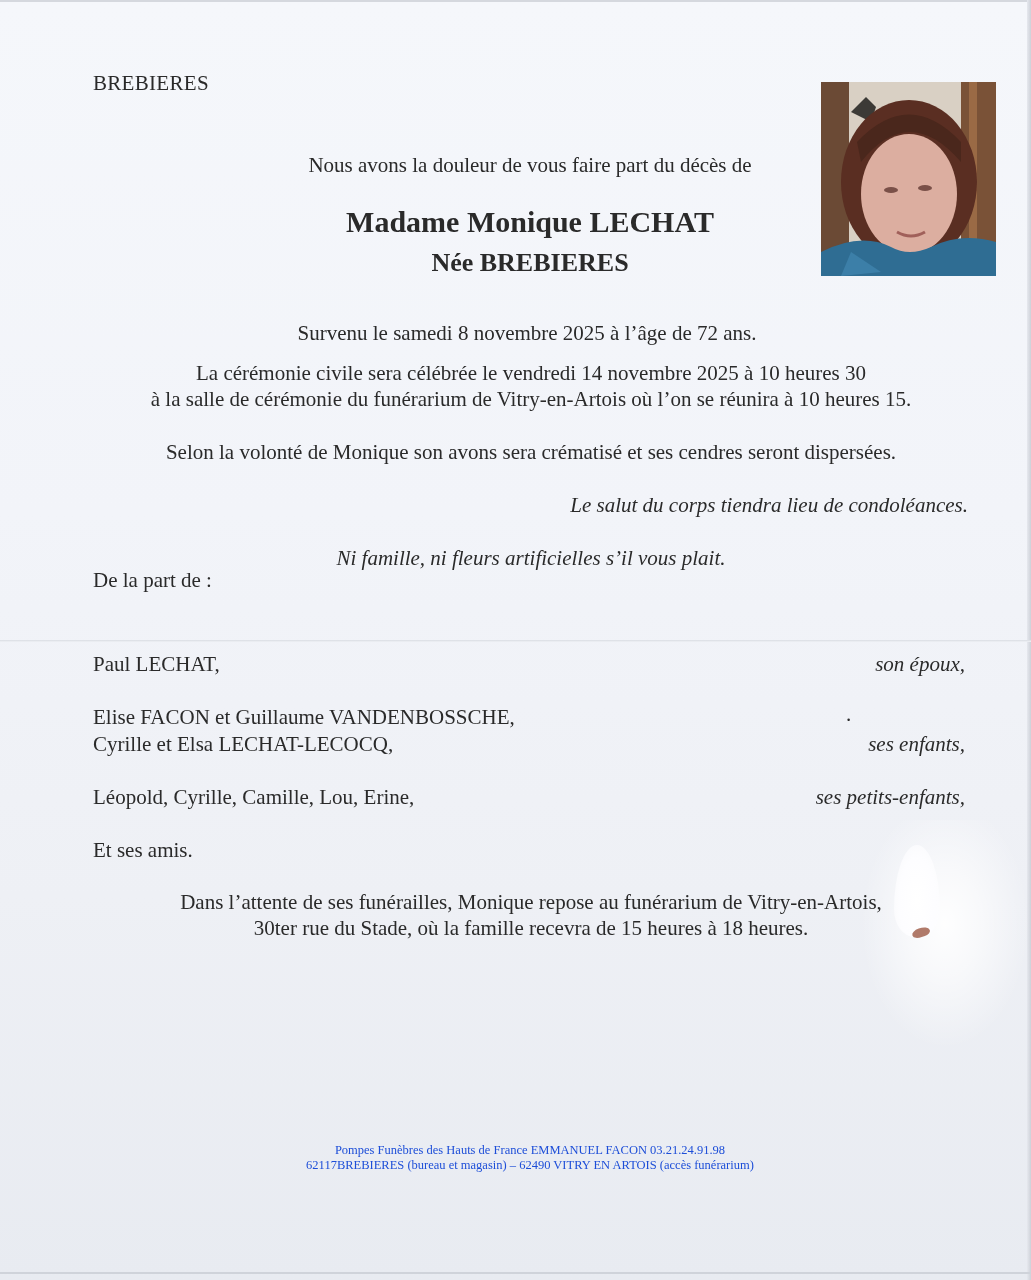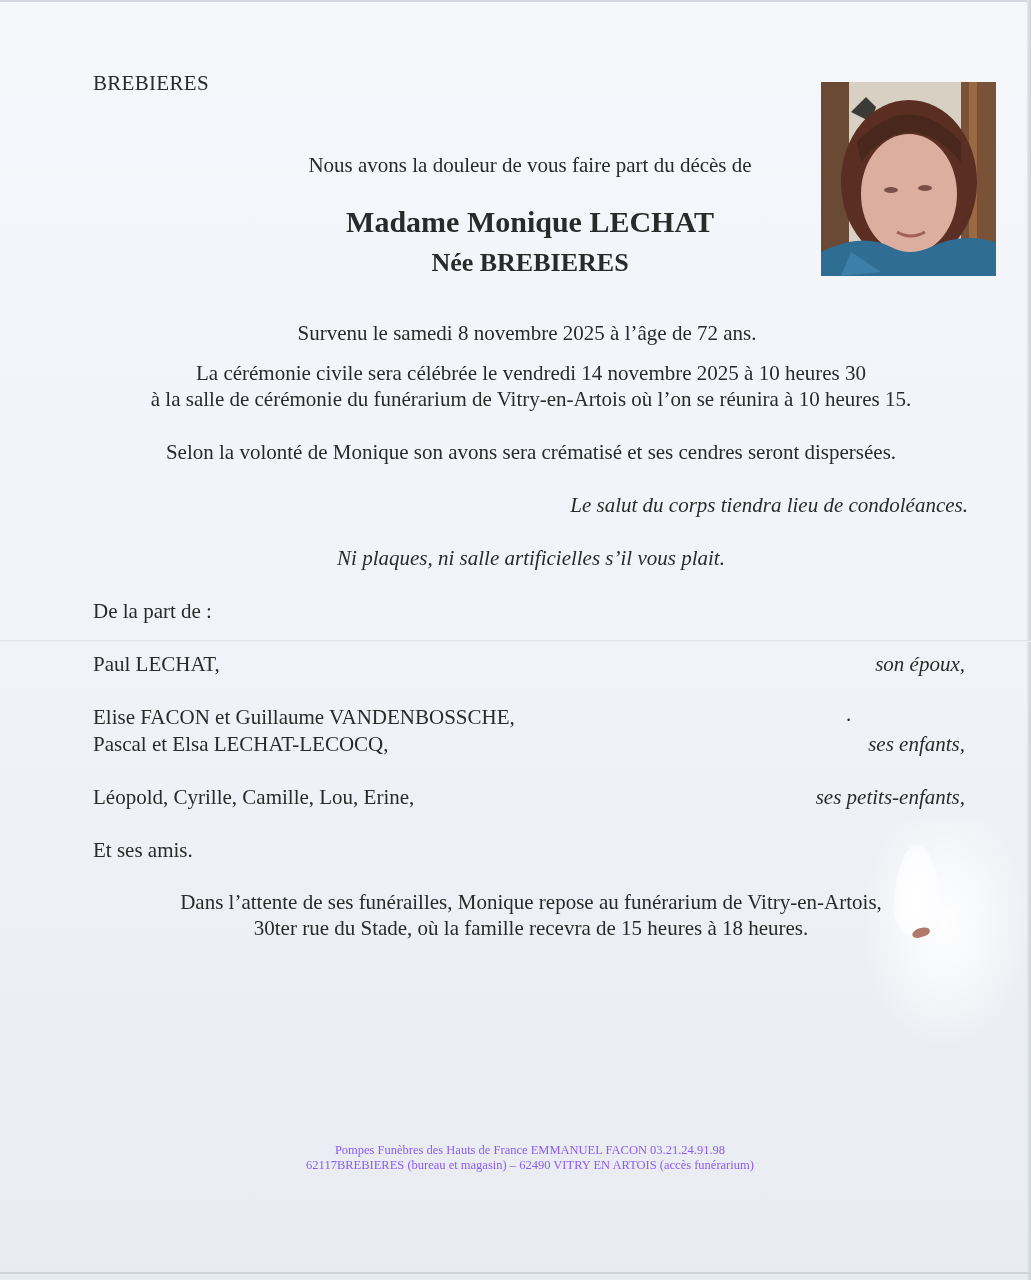--- a/index.html
+++ b/index.html
@@ -19,27 +19,27 @@
   .city { left: 93px; top: 71px; font-size: 21px; letter-spacing: 0.3px; }
   .intro { left: 280px; width: 500px; top: 153px; }
   .name { left: 280px; width: 500px; top: 205px; font-size: 30px; font-weight: bold; }
   .nee { left: 280px; width: 500px; top: 248px; font-size: 26px; font-weight: bold; }
   .deces { left: 96px; width: 862px; top: 309px; margin-top: 12px; }
   .ceremonie1 { left: 100px; width: 862px; top: 361px; }
   .ceremonie2 { left: 100px; width: 862px; top: 387px; }
   .volonte { left: 100px; width: 862px; top: 440px; }
   .salut { right: 63px; top: 493px; font-style: italic; }
   .plaques { left: 100px; width: 862px; top: 546px; font-style: italic; }
-  .delapart { left: 93px; top: 599px; }
+  .delapart { left: 93px; top: 568px; }
   .fam-left { left: 93px; }
   .fam-right { right: 66px; font-style: italic; }
   .dot { left: 846px; top: 702px; font-size: 21px; }
   .repose1 { left: 100px; width: 862px; top: 890px; }
   .repose2 { left: 100px; width: 862px; top: 916px; }
-  .footer { left: 200px; width: 660px; font-size: 12.5px; color: #8b5cf6; text-align: center; }
+  .footer { left: 200px; width: 660px; font-size: 12.5px; color: #1d4ed8; text-align: center; }
   .photo {
     position: absolute; left: 821px; top: 82px; width: 175px; height: 194px; overflow: hidden;
     background: linear-gradient(180deg, #e6ddd2 0%, #d8cfc4 40%, #c9bfb3 100%);
   }
   .candle-glow {
     position: absolute; left: 860px; top: 820px; width: 170px; height: 230px;
     background: radial-gradient(ellipse at 50% 45%, rgba(255,255,255,0.95) 0%, rgba(255,255,255,0.6) 30%, rgba(255,255,255,0) 70%);
   }
   .flame {
     position: absolute; left: 894px; top: 845px; width: 46px; height: 92px;
@@ -85,29 +85,29 @@
     <path d="M0 194 L0 170 Q40 150 70 165 Q88 175 110 165 Q140 150 175 160 L175 194 Z" fill="#2f6d93"></path>
     <path d="M20 194 L30 170 L60 190 Z" fill="#3c7fa8"></path>
   </svg>
 </div>
 
 <div class="abs center t21 deces">Survenu le samedi 8 novembre 2025 à l’âge de 72 ans.</div>
 <div class="abs center t21 ceremonie1">La cérémonie civile sera célébrée le vendredi 14 novembre 2025 à 10 heures 30</div>
 <div class="abs center t21 ceremonie2">à la salle de cérémonie du funérarium de Vitry-en-Artois où l’on se réunira à 10 heures 15.</div>
 <div class="abs center t21 volonte">Selon la volonté de Monique son avons sera crématisé et ses cendres seront dispersées.</div>
 <div class="abs t21 salut">Le salut du corps tiendra lieu de condoléances.</div>
-<div class="abs center t21 plaques">Ni plaques, ni salle artificielles s’il vous plait.</div>
+<div class="abs center t21 plaques">Ni famille, ni fleurs artificielles s’il vous plait.</div>
 <div class="abs t21 delapart">De la part de :</div>
 
 <div class="abs t21 fam-left" style="top:652px;">Paul LECHAT,</div>
 <div class="abs t21 fam-right" style="top:652px;">son époux,</div>
 
 <div class="abs t21 fam-left" style="top:705px;">Elise FACON et Guillaume VANDENBOSSCHE,</div>
 <div class="abs dot">.</div>
-<div class="abs t21 fam-left" style="top:732px;">Pascal et Elsa LECHAT-LECOCQ,</div>
+<div class="abs t21 fam-left" style="top:732px;">Cyrille et Elsa LECHAT-LECOCQ,</div>
 <div class="abs t21 fam-right" style="top:732px;font-style:italic;">ses enfants,</div>
 
 <div class="abs t21 fam-left" style="top:785px;">Léopold, Cyrille, Camille, Lou, Erine,</div>
 <div class="abs t21 fam-right" style="top:785px;">ses petits-enfants,</div>
 
 <div class="abs t21 fam-left" style="top:838px;">Et ses amis.</div>
 
 <div class="abs center t21 repose1">Dans l’attente de ses funérailles, Monique repose au funérarium de Vitry-en-Artois,</div>
 <div class="abs center t21 repose2">30ter rue du Stade, où la famille recevra de 15 heures à 18 heures.</div>
 

